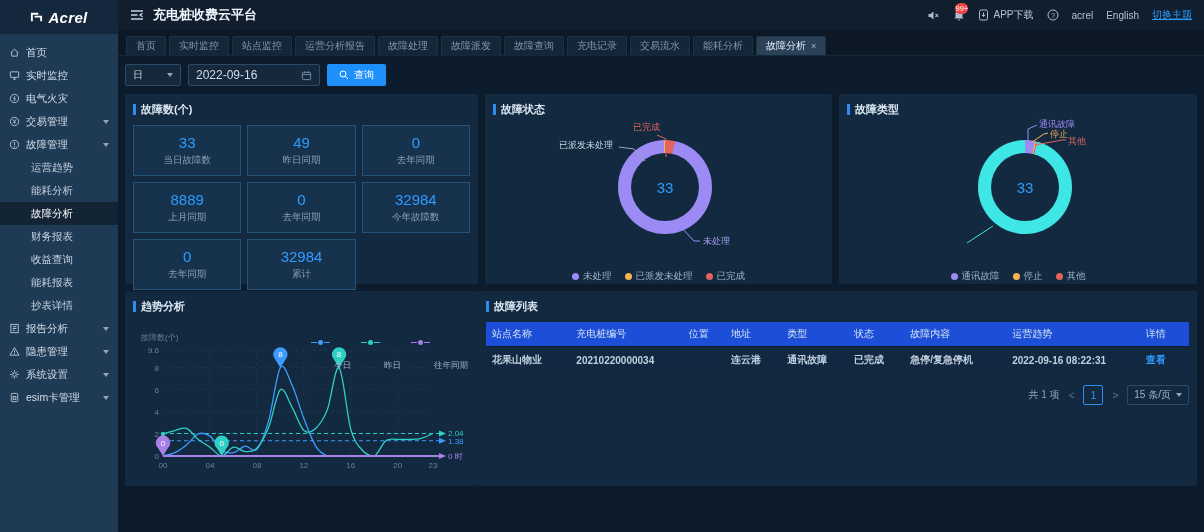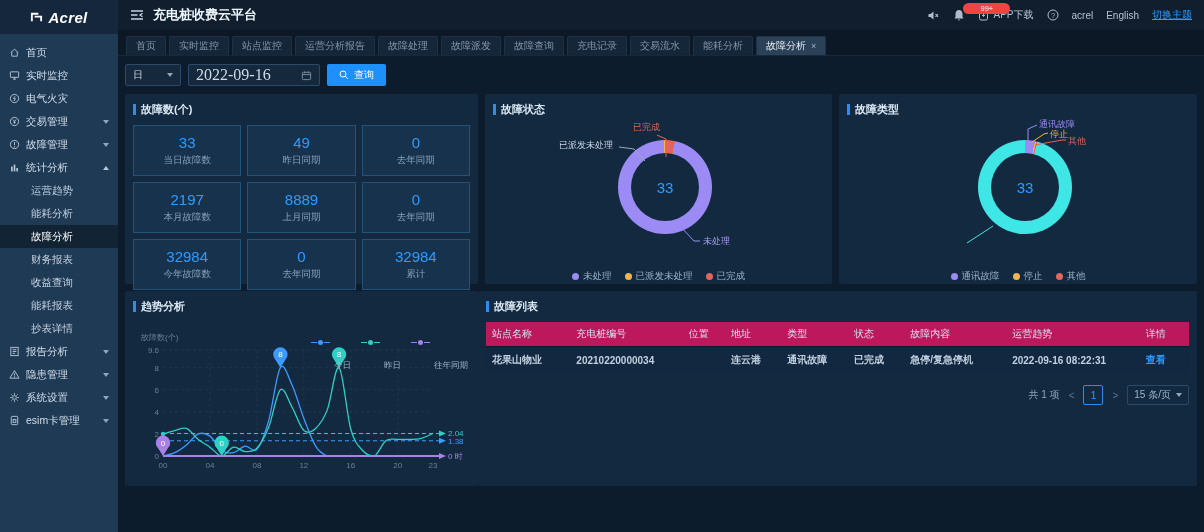--- a/index.html
+++ b/index.html
@@ -20,36 +20,36 @@
   .nav-subitem{height:23px;display:flex;align-items:center;padding:0 9px 0 31px;color:#c5d1df;font-size:10.5px;cursor:pointer;}
   .nav-subitem.active{background:#122334;color:#fff;}
 
   
   .main{flex:1;display:flex;flex-direction:column;min-width:0;}
   .topbar{height:30px;background:#101e2d;display:flex;align-items:center;padding:0 12px;gap:9px;flex-shrink:0;}
   .page-title{color:#edf4fb;font-size:13px;font-weight:bold;}
   .topbar-right{margin-left:auto;display:flex;align-items:center;gap:13px;color:#b3c2d1;font-size:10px;}
   .tb-item{display:flex;align-items:center;gap:4px;cursor:pointer;}
   .bell-wrap{position:relative;}
-  .badge{position:absolute;top:-6px;left:10px;background:#ef4444;color:#fff;font-size:7.5px;padding:1px 17px;border-radius:7px;line-height:1.2;}
+  .badge{position:absolute;top:-6px;left:2px;background:#ef4444;color:#fff;font-size:7.5px;padding:1px 0;border-radius:7px;line-height:1.2;}
   .theme-link{color:#2d9cff;text-decoration:underline;cursor:pointer;}
 
   
   .tabbar{height:25px;background:#0c1826;border-bottom:1px solid #15293c;display:flex;align-items:flex-end;padding:0 8px;gap:3px;flex-shrink:0;}
   .tab{height:18px;padding:0 9px;background:#152638;border:1px solid #1d3247;border-bottom:none;color:#8296ac;font-size:10px;display:flex;align-items:center;gap:5px;cursor:pointer;border-radius:2px 2px 0 0;white-space:nowrap;}
   .tab.active{background:#2b4158;color:#e7eef6;}
   .tab .close{font-size:9px;color:#9fb4c9;cursor:pointer;}
 
   
   .content{flex:1;background:#0d1c2d;padding:6px 7px;display:flex;flex-direction:column;min-height:0;}
   .filter-row{display:flex;align-items:center;gap:7px;margin:2px 0 8px;}
   .select,.datebox{height:22px;background:#15283c;border:1px solid #2a4a68;border-radius:2px;color:#cfdbe8;font-size:10px;display:flex;align-items:center;padding:0 7px;gap:6px;cursor:pointer;box-sizing:border-box;}
   .select{width:56px;justify-content:space-between;}
   .datebox{width:132px;justify-content:space-between;}
-  .datebox input{background:transparent;border:none;outline:none;color:#cfdbe8;font-size:16px;width:80px;font-family:Liberation Serif, serif;padding:0;}
+  .datebox input{background:transparent;border:none;outline:none;color:#cfdbe8;font-size:12px;width:80px;font-family:Liberation Sans, sans-serif;padding:0;}
   .btn-search{height:22px;padding:0 12px;background:#1e90fb;border:none;border-radius:2px;color:#fff;font-size:10px;display:flex;align-items:center;gap:5px;cursor:pointer;font-family:inherit;}
 
   .row-top{display:flex;gap:7px;height:190px;flex-shrink:0;}
   .row-bot{display:flex;gap:0;height:195px;margin-top:7px;flex-shrink:0;}
   .card{background:#132940;border-radius:2px;padding:8px;box-sizing:border-box;position:relative;}
   .card-title{display:flex;align-items:center;gap:5px;color:#dbe7f3;font-size:11px;font-weight:bold;}
   .accent{width:3px;height:11px;background:#2d8cf0;flex-shrink:0;}
 
   
   .card-stats{width:353px;flex-shrink:0;}
@@ -80,21 +80,21 @@
   .card-trend{width:353px;flex-shrink:0;}
   .trend-legend{position:absolute;top:22px;right:10px;display:flex;gap:10px;font-size:8.5px;color:#9fb4c9;align-items:center;}
   .tl-item{display:flex;align-items:center;gap:1px;cursor:pointer;}
   .tl-item>span:last-child{margin-left:3px;margin-top:47px;}
   .tl-line{width:6px;height:1.5px;display:inline-block;}
   .tl-dot{width:5px;height:5px;border-radius:50%;display:inline-block;}
 
   
   .card-list{flex:1;min-width:0;}
   .ftable{width:100%;border-collapse:collapse;table-layout:fixed;margin-top:8px;font-size:10px;}
-  .ftable th{background:#be185d;color:#d6e4f2;height:24px;font-weight:normal;text-align:left;padding:0 6px;white-space:nowrap;overflow:hidden;}
+  .ftable th{background:#1d4ed8;color:#d6e4f2;height:24px;font-weight:normal;text-align:left;padding:0 6px;white-space:nowrap;overflow:hidden;}
   .ftable td{background:#122740;color:#c2d1e0;height:26px;padding:0 6px;border-top:1px solid #0d1b2c;white-space:nowrap;overflow:hidden;font-weight:bold;}
   .link{color:#2d9cff;cursor:pointer;}
   .pager{display:flex;justify-content:flex-end;align-items:center;gap:7px;margin-top:12px;color:#8ba2b9;font-size:10px;}
   .pg-arrow{color:#5d7894;cursor:pointer;padding:0 2px;}
   .pg-num{width:18px;height:18px;border:1px solid #2d8cf0;color:#2d9cff;display:flex;align-items:center;justify-content:center;border-radius:2px;cursor:pointer;}
   .pg-size{height:18px;border:1px solid #2a4a68;color:#9fb4c9;display:flex;align-items:center;gap:5px;padding:0 6px;border-radius:2px;cursor:pointer;}
 </style>
 </head>
 <body>
 
@@ -137,29 +137,20 @@
         <span class="chev chev-d"></span>
       </div>
       <div class="nav-item">
         <svg width="11" height="11" viewBox="0 0 12 12" fill="none" stroke="#b9c8d8">
             <circle cx="6" cy="6" r="4.5"></circle>
             <path d="M6 3.2 V6.8"></path>
             <circle cx="6" cy="8.6" r="0.7" fill="#b9c8d8" stroke="none"></circle>
           </svg>
         <span>故障管理</span>
         <span class="chev chev-d"></span>
-      </div>
-      <div class="nav-item">
-        <svg width="11" height="11" viewBox="0 0 12 12" fill="#b9c8d8" stroke="none">
-            <rect x="2.2" y="5" width="1.8" height="5.3"></rect>
-            <rect x="5.1" y="2.8" width="1.8" height="7.5"></rect>
-            <rect x="8" y="6.5" width="1.8" height="3.8"></rect>
-          </svg>
-        <span>统计分析</span>
-        <span class="chev chev-u"></span>
       </div>
       <div class="nav-sub">
         <div class="nav-subitem">运营趋势</div>
         <div class="nav-subitem">能耗分析</div>
         <div class="nav-subitem active">故障分析</div>
         <div class="nav-subitem">财务报表</div>
         <div class="nav-subitem">收益查询</div>
         <div class="nav-subitem">能耗报表</div>
         <div class="nav-subitem">抄表详情</div>
       </div>
@@ -312,24 +303,20 @@
                 <span class="v">33</span>
                 <span class="l">当日故障数</span>
               </div>
             <div class="sbox">
                 <span class="v">49</span>
                 <span class="l">昨日同期</span>
               </div>
             <div class="sbox">
                 <span class="v">0</span>
                 <span class="l">去年同期</span>
-              </div>
-            <div class="sbox">
-                <span class="v">2197</span>
-                <span class="l">本月故障数</span>
               </div>
             <div class="sbox">
                 <span class="v">8889</span>
                 <span class="l">上月同期</span>
               </div>
             <div class="sbox">
                 <span class="v">0</span>
                 <span class="l">去年同期</span>
               </div>
             <div class="sbox">

